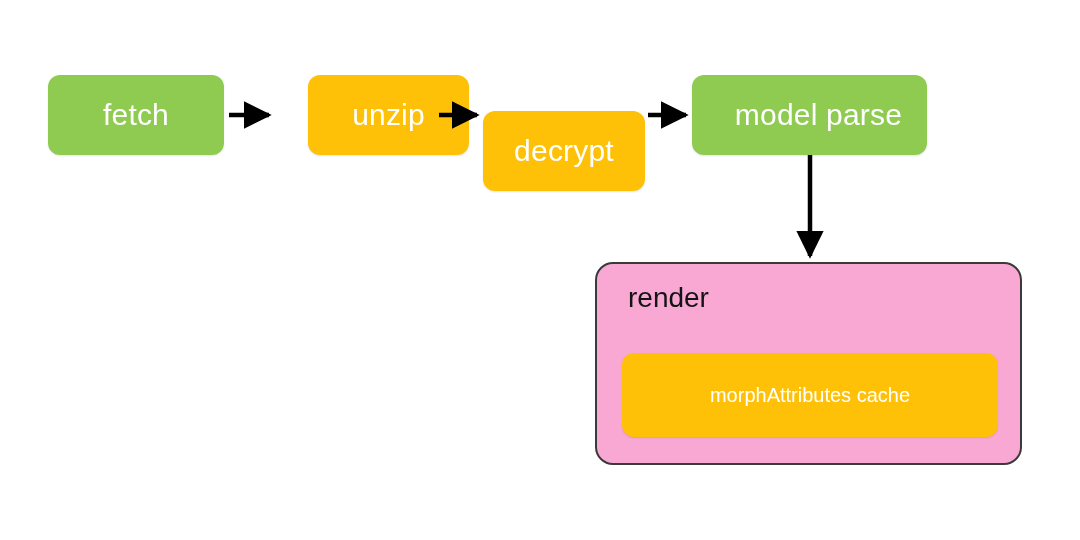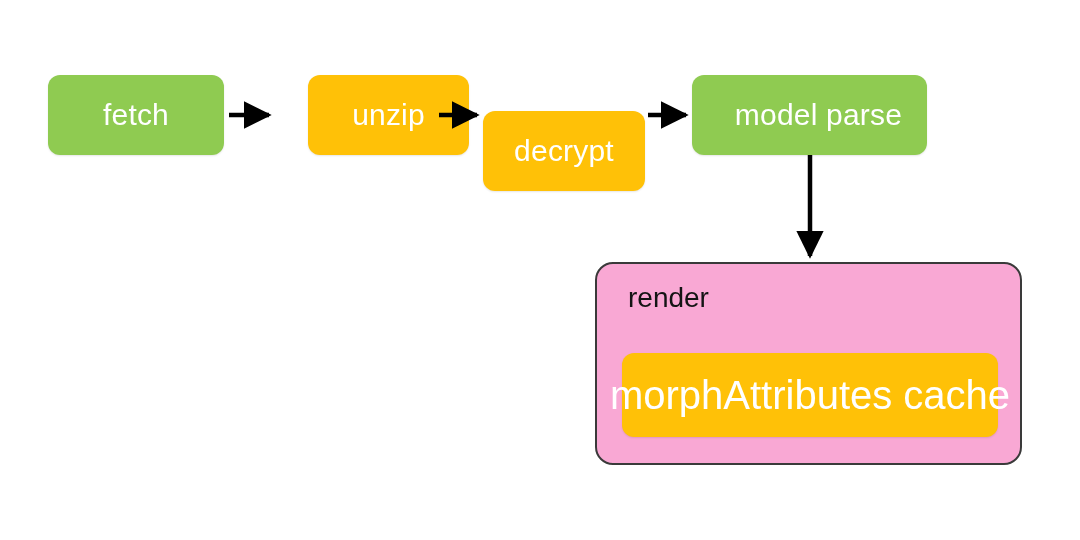--- a/index.html
+++ b/index.html
@@ -82,21 +82,21 @@
     left: 25px;
     top: 89px;
     width: 376px;
     height: 84px;
     display: flex;
     align-items: center;
     justify-content: center;
     border-radius: 12px;
     background: #FFC107;
     color: #ffffff;
-    font-size: 40px;
+    font-size: 20px;
     white-space: nowrap;
     box-shadow: 0 1px 2px rgba(0,0,0,0.10);
     box-sizing: border-box;
     user-select: none;
   }
 </style>
 </head>
 <body>
 
 <div id="canvas">

